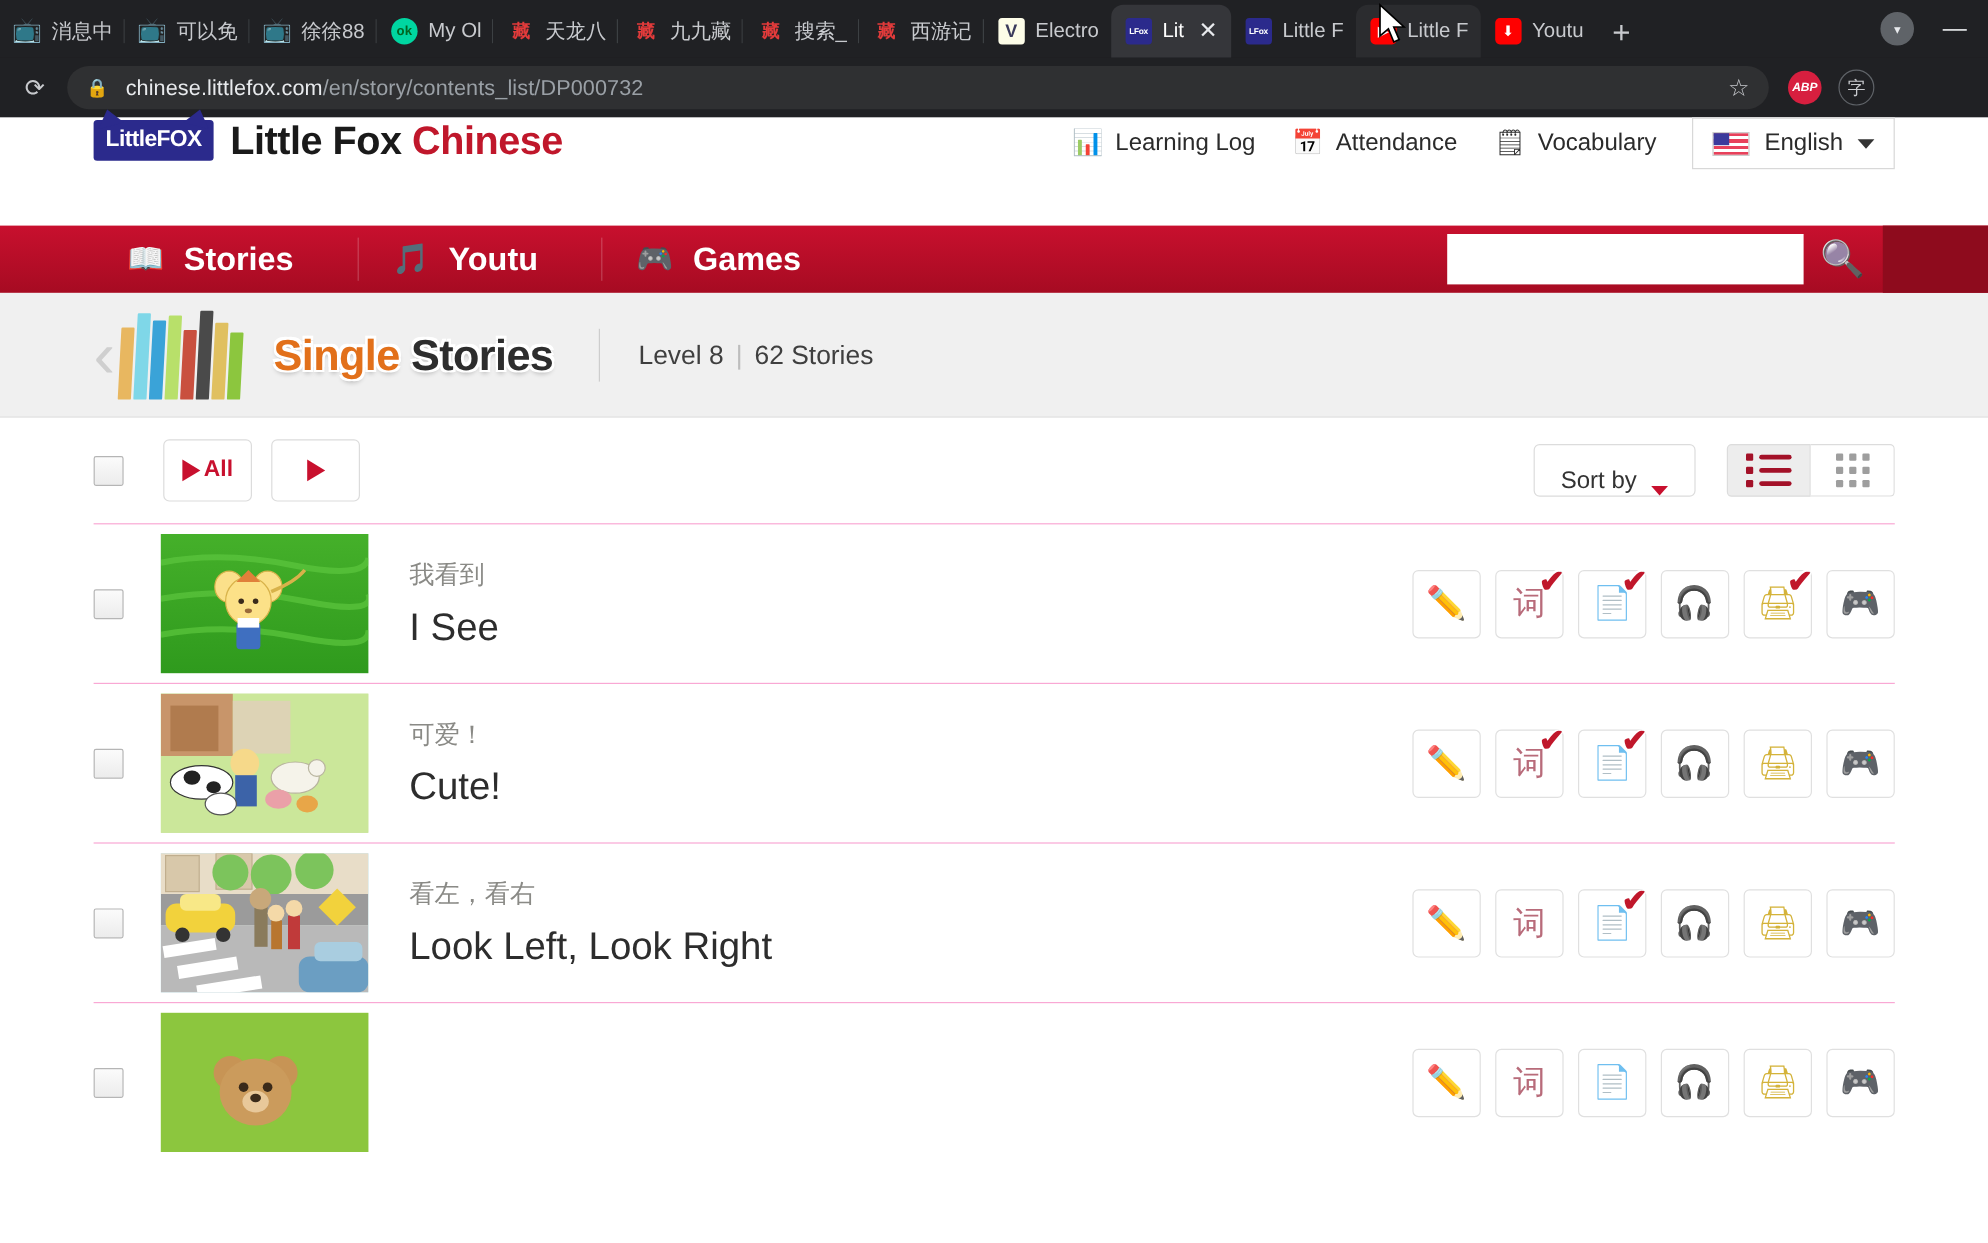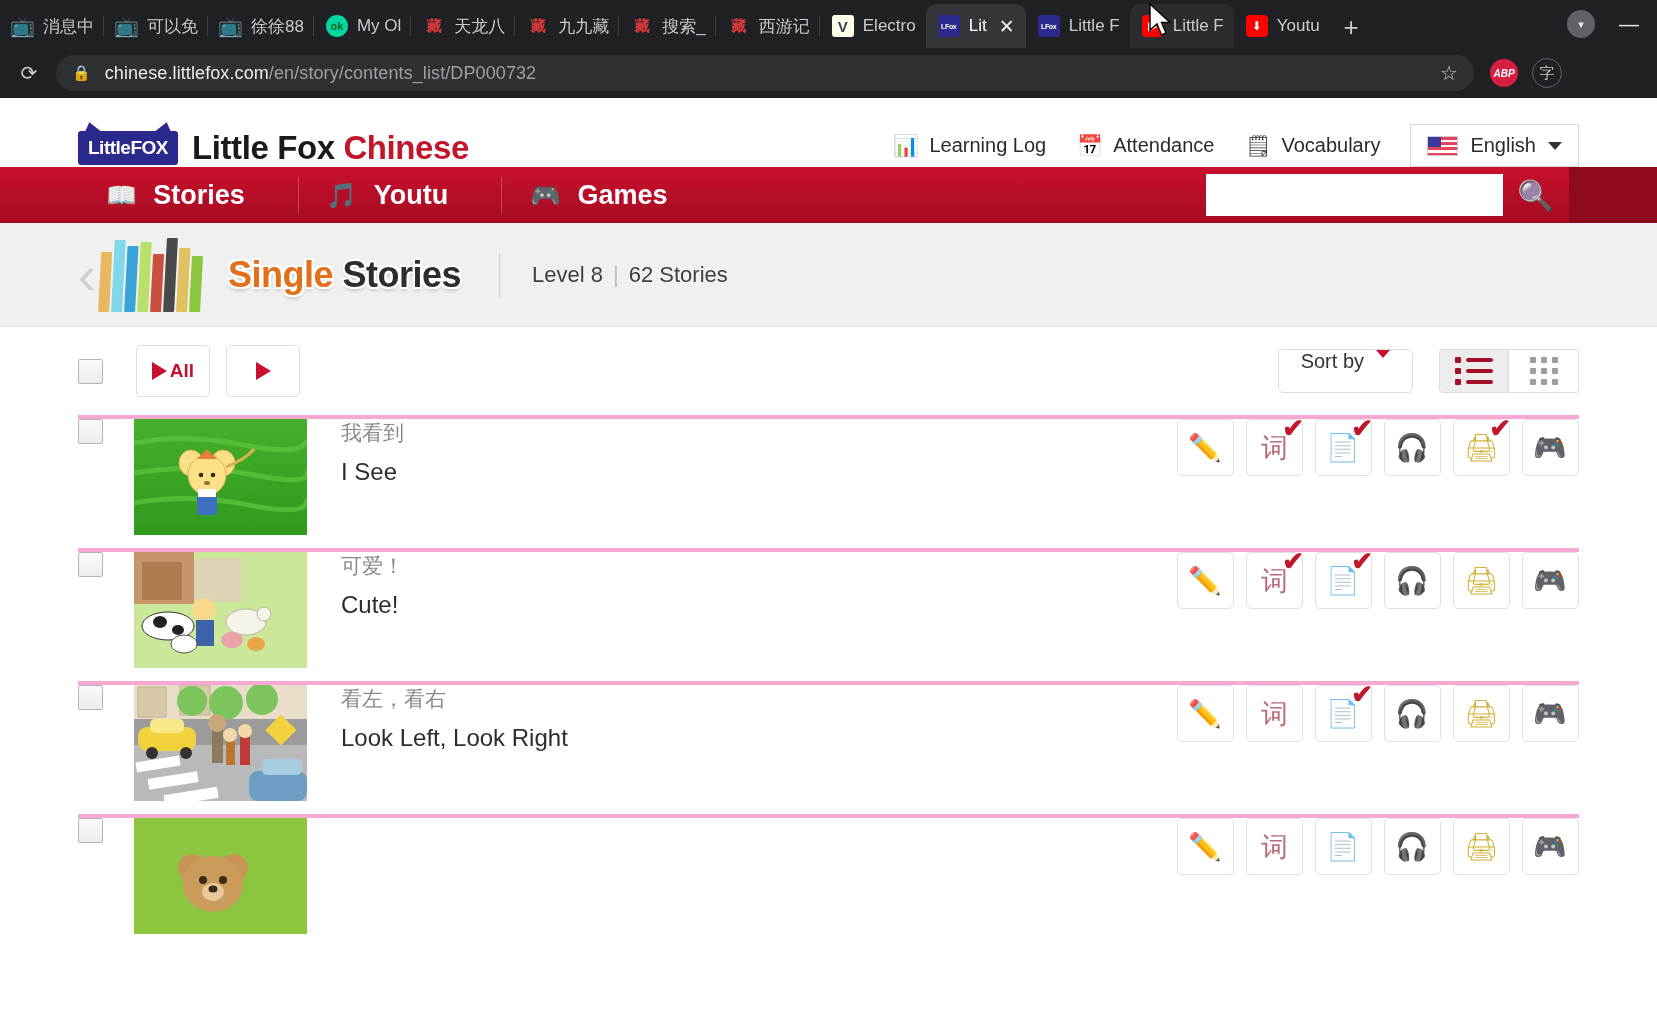--- a/index.html
+++ b/index.html
@@ -102,21 +102,21 @@
   .avatar-circ {
     width: 30px; height: 30px; border-radius: 50%;
     border: 1.5px solid #5f6368; color: #c8cace;
     display: flex; align-items: center; justify-content: center; font-size: 15px;
   }
 
   
   .page { width: 100%; background: #fff; }
 
   .site-header {
-    height: 69px; display: flex; align-items: flex-end;
+    height: 90px; display: flex; align-items: flex-start;
     padding: 0 78px 0 78px; background: #fff; gap: 18px;
   }
   .logo-wrap { display: flex; align-items: center; gap: 14px; }
   .logo-badge {
     background: #2b2a8c; color: #fff; font-weight: bold;
     font-size: 19px; padding: 6px 10px; border-radius: 3px;
     letter-spacing: -0.5px; position: relative;
   }
   .logo-badge::before, .logo-badge::after {
     content: ""; position: absolute; top: -9px; width: 0; height: 0;
@@ -224,52 +224,52 @@
     background: #fff; display: flex; align-items: center; justify-content: center;
     gap: 3px; font-size: 19px; font-weight: bold; color: #c8102e;
   }
   .play-tri {
     width: 0; height: 0; border-left: 15px solid #c8102e;
     border-top: 9px solid transparent; border-bottom: 9px solid transparent;
   }
   .toolbar-right { margin-left: auto; display: flex; align-items: center; gap: 0; }
   .sortby {
     height: 44px; padding: 0 22px; border: 1px solid #dcdcdc; border-radius: 5px;
-    background: #fff; display: flex; align-items: flex-start; gap: 12px;
+    background: #fff; display: flex; align-items: flex-end; gap: 12px;
     font-size: 20px; color: #333; margin-right: 26px;
   }
   .caret-dn { width: 0;height:0;border-left:7px solid transparent;border-right:7px solid transparent;border-top:8px solid #c8102e; }
   .viewtoggle { display: flex; }
   .vbtn {
     width: 70px; height: 44px; border: 1px solid #dcdcdc; background: #fff;
     display: flex; align-items: center; justify-content: center;
   }
   .vbtn.sel { background: #ededed; }
   .vbtn:first-child { border-radius: 4px 0 0 4px; }
   .vbtn:last-child { border-radius: 0 4px 4px 0; border-left: 0; }
   .list-gly { display:flex; flex-direction:column; gap:5px; }
   .list-gly span { display:flex; align-items:center; gap:5px; }
   .list-gly b { width:6px;height:6px;background:#a31128;display:block;border-radius:1px;}
   .list-gly i { width:27px;height:4px;background:#a31128;display:block;border-radius:2px;}
   .grid-gly { display:grid; grid-template-columns:repeat(3,6px); grid-gap:5px; }
   .grid-gly s { width:6px;height:6px;background:#9e9e9e;display:block;border-radius:1px;}
 
   
   .story-row {
-    display: flex; align-items: flex-start; gap: 0;
-    border-top: 4px solid #f9a8d4; height: 133px; position: relative;
+    display: flex; align-items: center; gap: 0;
+    border-top: 1px solid #f9a8d4; height: 133px; position: relative;
   }
   .row-chk { width: 56px; display: flex; justify-content: flex-start; }
   .thumb {
     width: 173px; height: 116px; flex: 0 0 173px;
     background: #8bc34a; overflow: hidden; position: relative;
   }
   .titles { padding-left: 34px; }
   .t-cn { font-size: 21px; color: #8a8a86; margin-bottom: 11px; }
-  .t-en { font-size: 24px; color: #2d2d2d; }
+  .t-en { font-size: 32px; color: #2d2d2d; }
   .acts { margin-left: auto; display: flex; gap: 12px; }
   .actbtn {
     width: 57px; height: 57px; border: 1px solid #e0e0e0; border-radius: 5px;
     background: #fff; display: flex; align-items: center; justify-content: center;
     position: relative; font-size: 27px;
   }
   .check-ov {
     position: absolute; top: -5px; right: -2px; color: #c0172b;
     font-size: 26px; font-weight: bold; line-height: 1;
     text-shadow: 1px 1px 0 #fff, -1px -1px 0 #fff;

